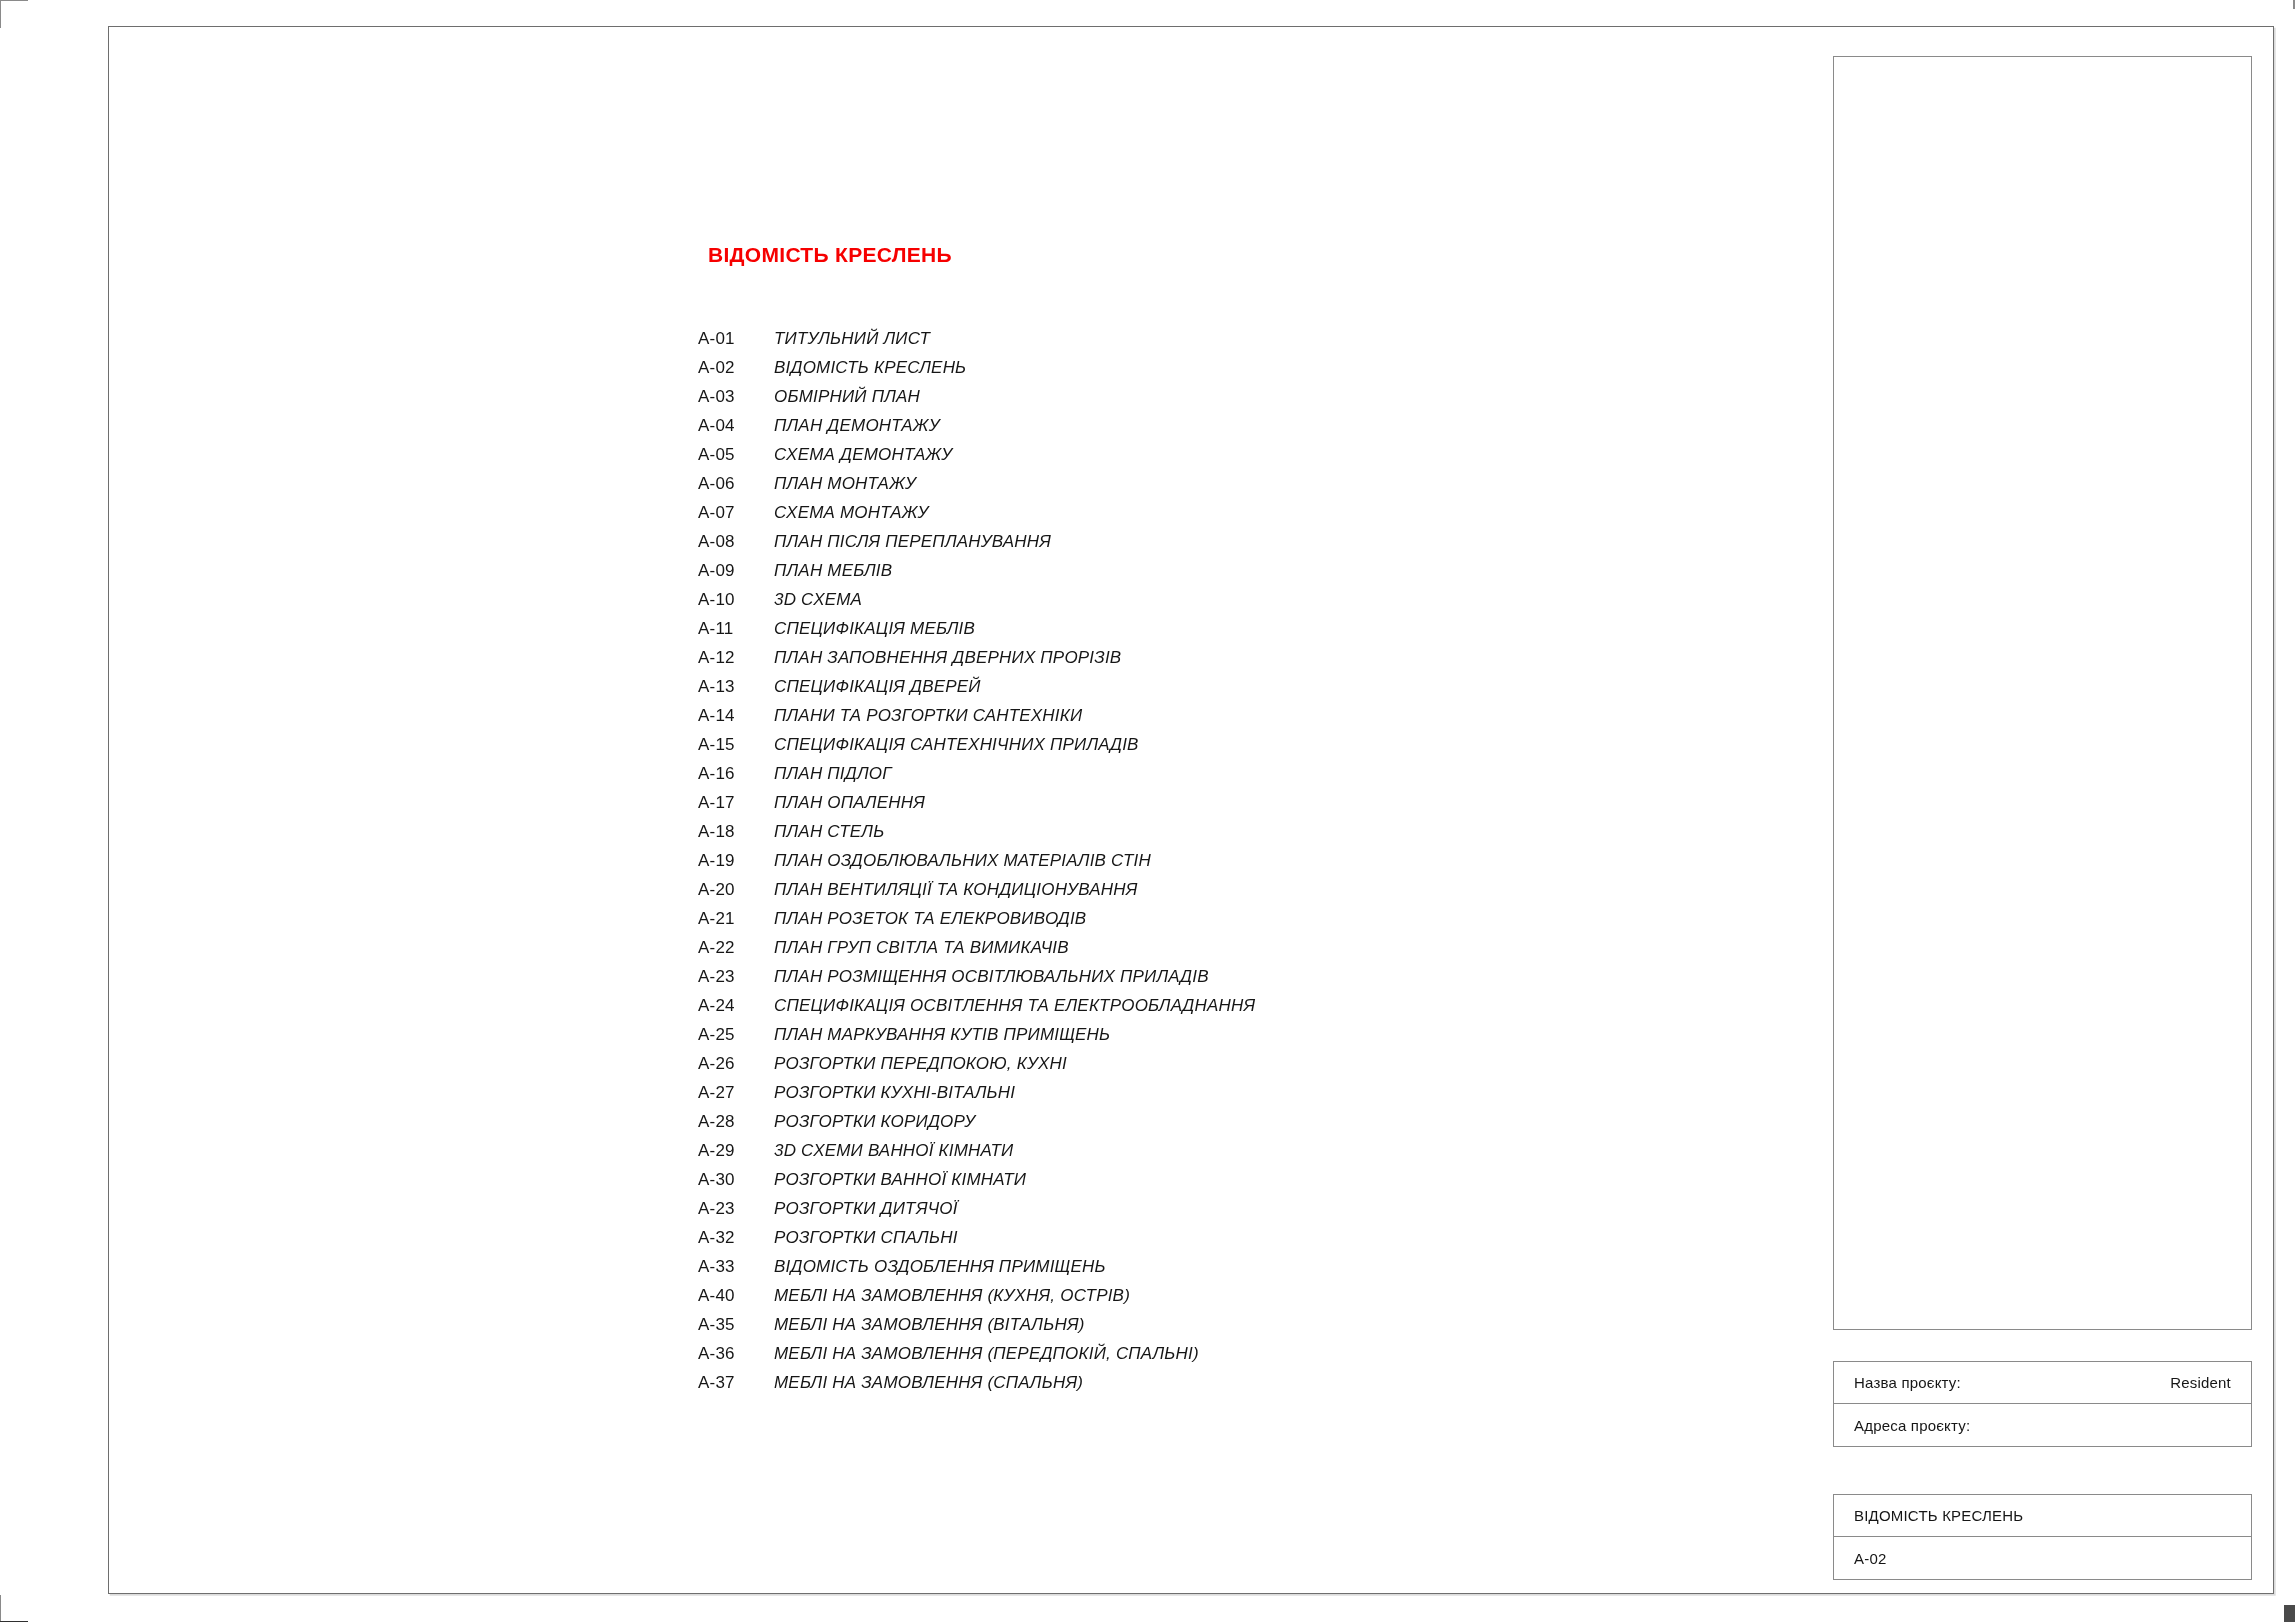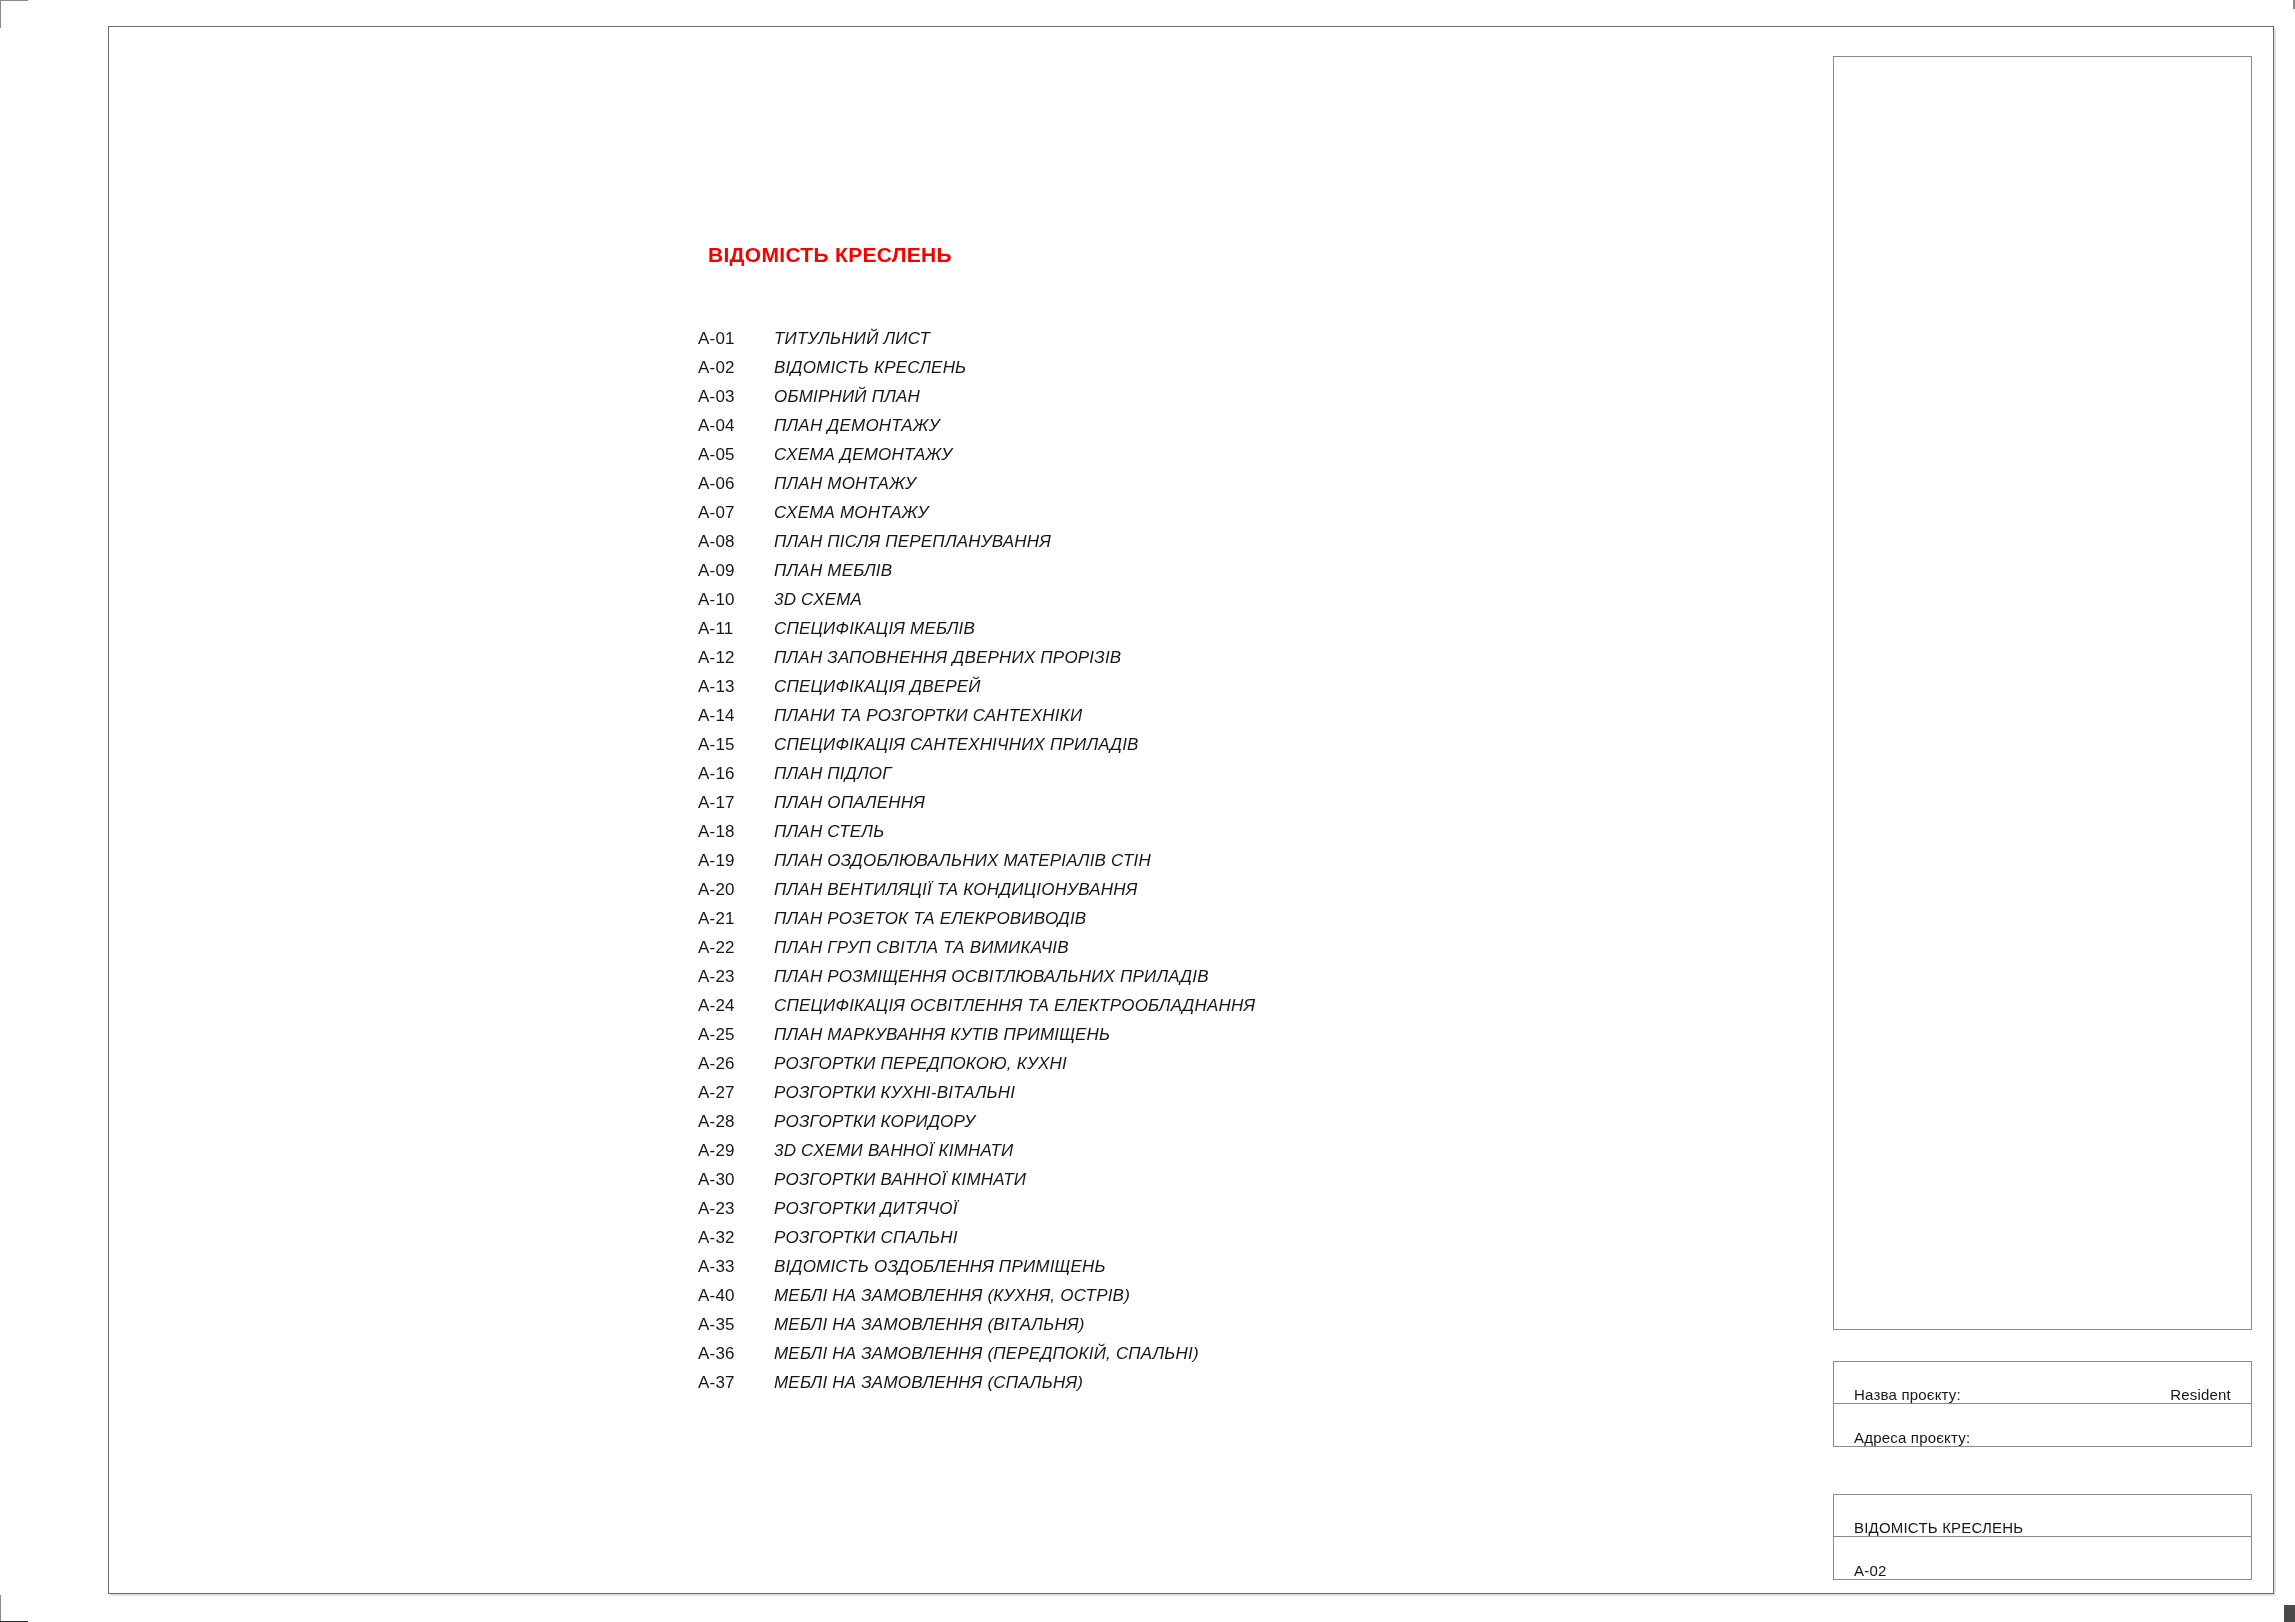--- a/index.html
+++ b/index.html
@@ -29,21 +29,21 @@
        white-space:nowrap;}
   .code{display:inline-block;width:76px;flex:0 0 76px;}
   .title{display:inline-block;font-style:italic;}
 
   
   .plot-box{position:absolute;left:1724px;top:29px;width:417px;height:1272px;
             border:1.1px solid #8a8a8a;background:#ffffff;}
   .tb{position:absolute;left:1724px;width:417px;border:1.1px solid #8a8a8a;background:#fff;}
   .tb-project{top:1334px;height:84px;}
   .tb-sheet{top:1467px;height:84px;}
-  .tb-row{box-sizing:border-box;height:42px;display:flex;align-items:flex-end;
+  .tb-row{box-sizing:border-box;height:42px;display:flex;align-items:center;
           justify-content:space-between;padding:0 20px;font-size:15px;letter-spacing:0.2px;
           white-space:nowrap;}
   .tb-row.first{border-bottom:1.1px solid #8a8a8a;}
 </style>
 </head>
 <body>
 
 <div class="canvas">
 
   <div class="frag frag-tl-h"></div>

